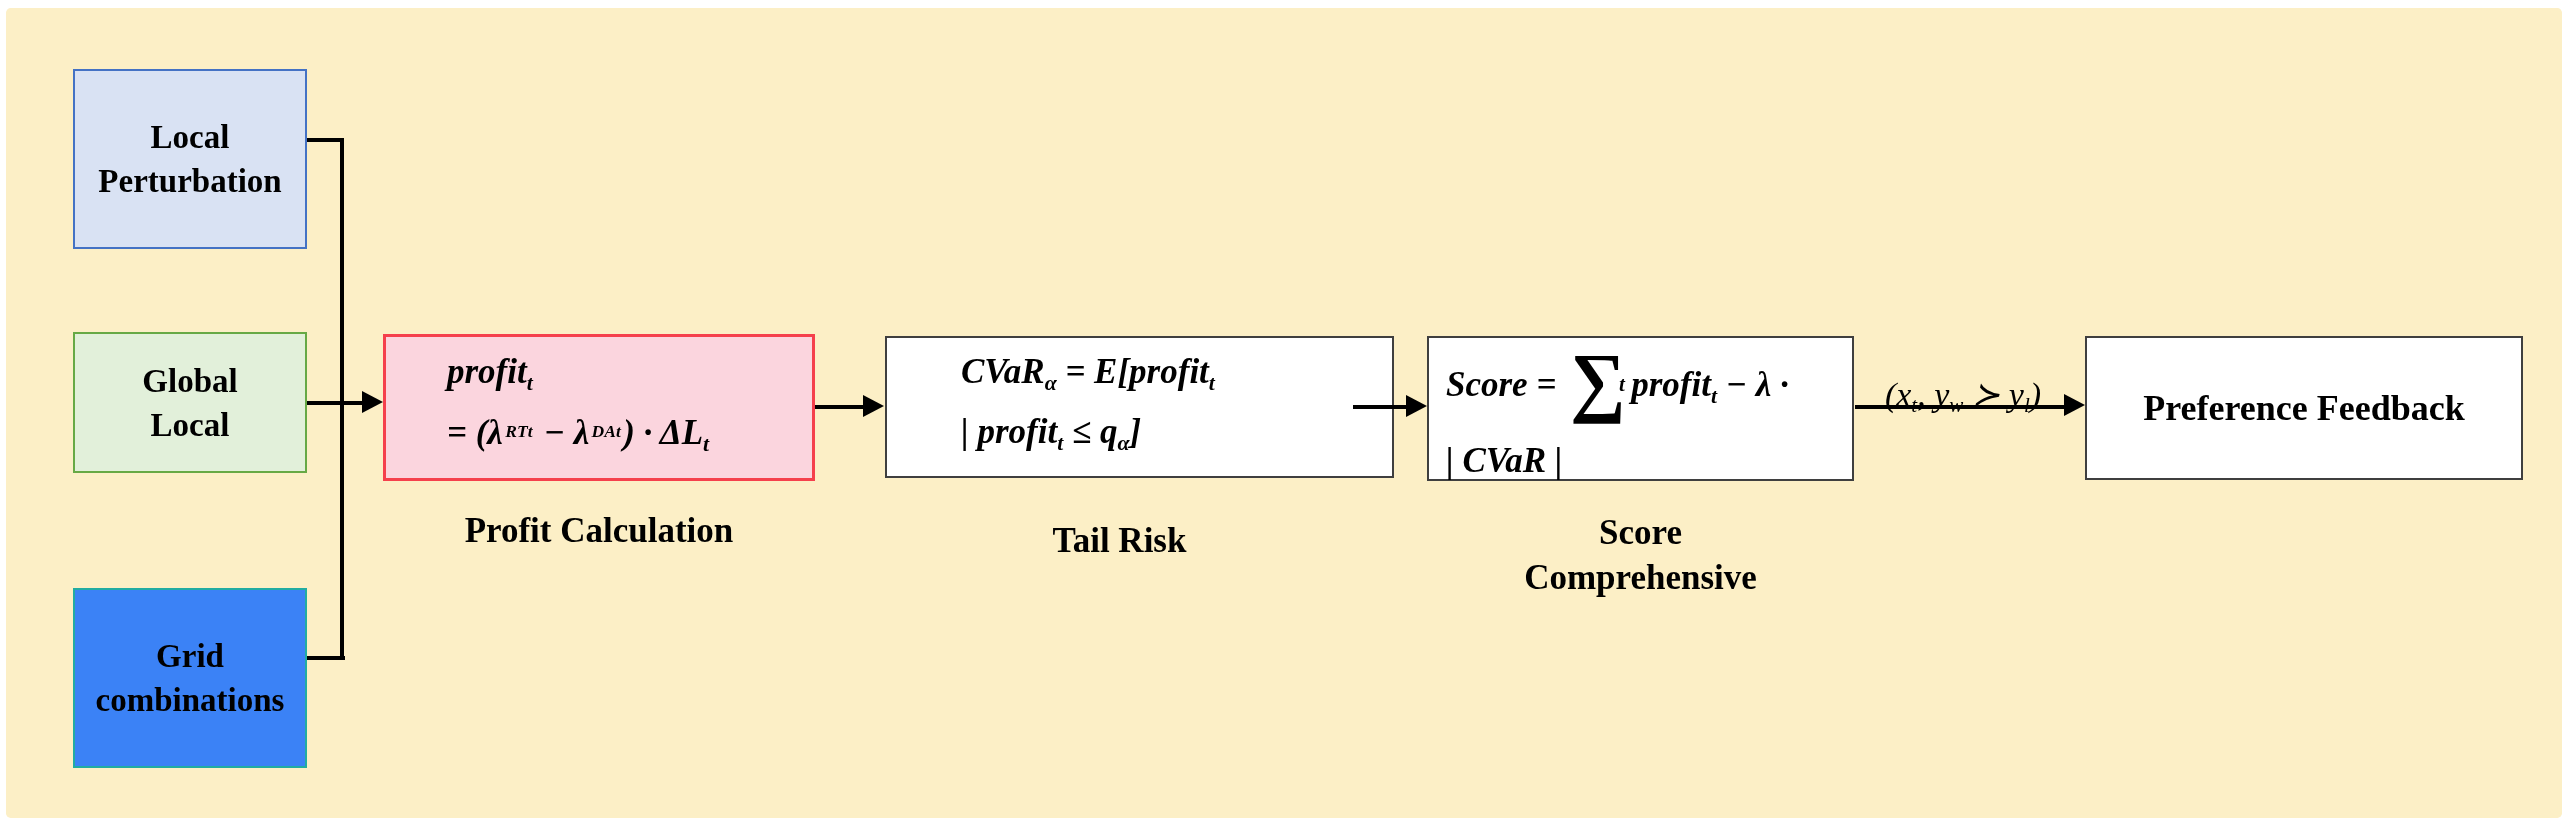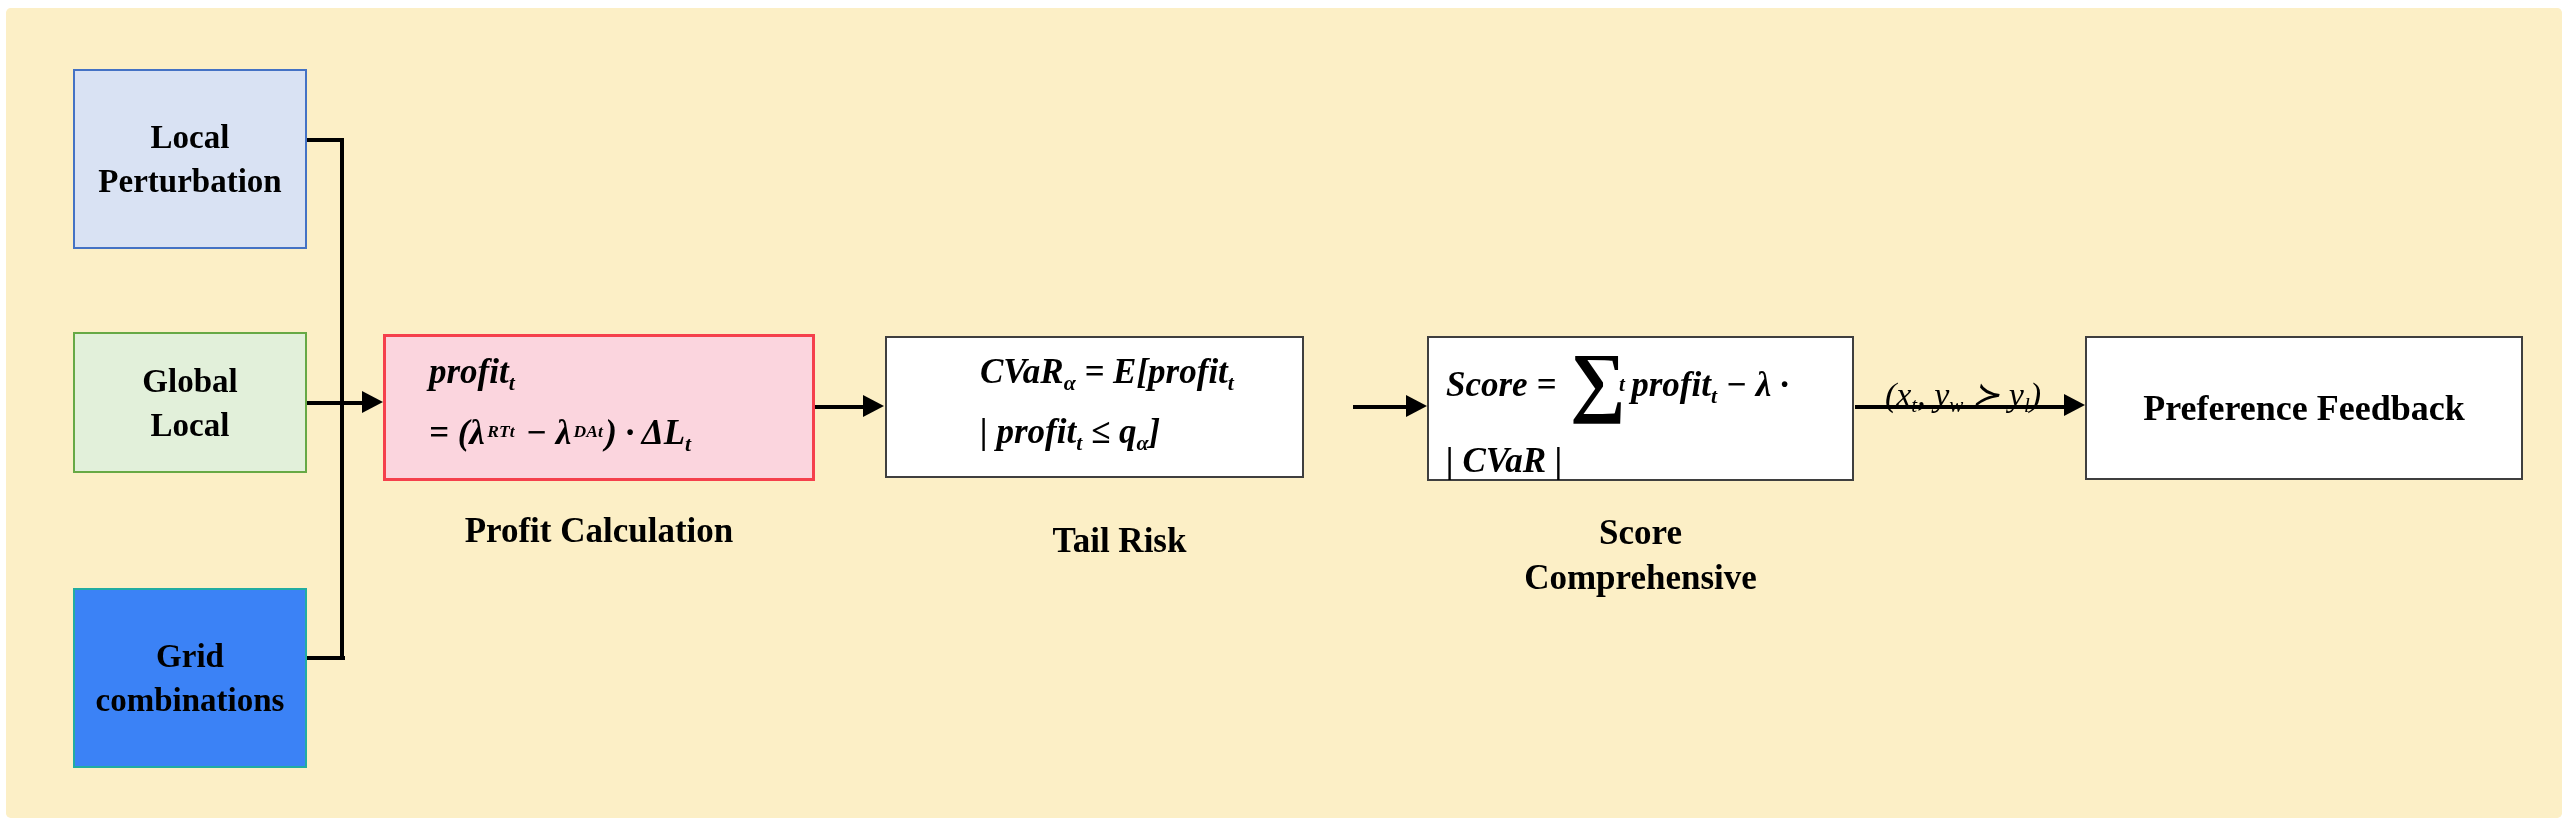--- a/index.html
+++ b/index.html
@@ -53,42 +53,42 @@
   <div>Grid</div>
   <div>combinations</div>
 </div>
 
 <div class="line" style="left: 307px; top: 138px; width: 35px; height: 3.9px; background-color: rgb(0, 0, 0);"></div>
 <div class="line" style="left: 340px; top: 138px; width: 3.9px; height: 521px; background-color: rgb(0, 0, 0);"></div>
 <div class="line" style="left: 307px; top: 656px; width: 38px; height: 3.9px; background-color: rgb(0, 0, 0);"></div>
 <div class="line" style="left: 307px; top: 401px; width: 56px; height: 3.9px; background-color: rgb(0, 0, 0);"></div>
 <div class="ah" style="left: 362px; top: 391px; border-left-color: rgb(0, 0, 0);"></div>
 
-<div class="stage-box formula" style="left: 383px; top: 334px; width: 432px; height: 147px; border-width: 3.1px; padding-left: 43px; background-color: rgb(251, 213, 222); border-color: rgb(245, 64, 76);">
+<div class="stage-box formula" style="left: 383px; top: 334px; width: 432px; height: 147px; border-width: 3.1px; padding-left: 61px; background-color: rgb(251, 213, 222); border-color: rgb(245, 64, 76);">
   <div class="fl"><span>profit</span><span class="sb">t</span></div>
   <div class="fl"><span>= (</span><span class="stw">
         <span>λ</span>
         <span class="stc">
           <span>RT</span>
           <span>t</span>
         </span>
       </span><span> − </span><span class="stw">
         <span>λ</span>
         <span class="stc">
           <span>DA</span>
           <span>t</span>
         </span>
       </span><span>) · ΔL</span><span class="sb">t</span></div>
 </div>
 <div class="caption" style="left:383px;top:508px;width:432px;">Profit Calculation</div>
 
 <div class="line" style="left: 815px; top: 405px; width: 51px; height: 3.9px; background-color: rgb(0, 0, 0);"></div>
 <div class="ah" style="left: 863px; top: 395px; border-left-color: rgb(0, 0, 0);"></div>
 
-<div class="stage-box formula" style="left: 885px; top: 336px; width: 419px; height: 142px; padding-left: 93px; background-color: rgb(255, 255, 255); border-color: rgb(63, 63, 63);">
+<div class="stage-box formula" style="left: 885px; top: 336px; width: 509px; height: 142px; padding-left: 74px; background-color: rgb(255, 255, 255); border-color: rgb(63, 63, 63);">
   <div class="fl"><span>CVaR</span><span class="sb">α</span><span> = E[profit</span><span class="sb">t</span></div>
   <div class="fl"><span>| profit</span><span class="sb">t</span><span> ≤ q</span><span class="sb">α</span><span>]</span></div>
 </div>
 <div class="caption" style="left:885px;top:518px;width:469px;">Tail Risk</div>
 
 <div class="line" style="left: 1353px; top: 405px; width: 55px; height: 3.9px; background-color: rgb(0, 0, 0);"></div>
 <div class="ah" style="left: 1406px; top: 395px; border-left-color: rgb(0, 0, 0);"></div>
 
 <div class="stage-box formula" style="left: 1427px; top: 336px; width: 427px; height: 145px; padding-left: 17px; background-color: rgb(255, 255, 255); border-color: rgb(63, 63, 63);">
   <div class="fl" style="line-height:72px;"><span>Score = </span><span class="sumw">

